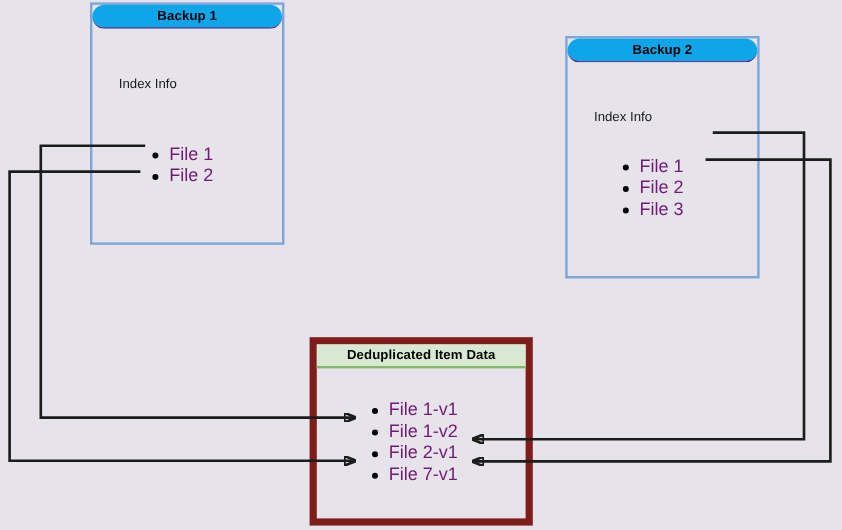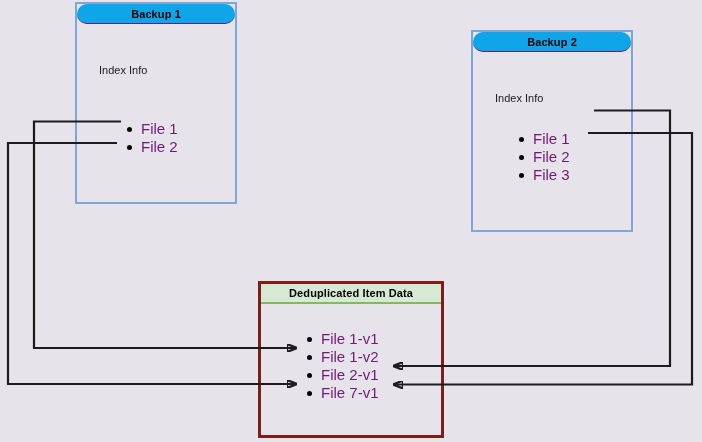--- a/index.html
+++ b/index.html
@@ -22,21 +22,21 @@
   }
   .box {
     position: absolute;
     box-sizing: border-box;
     background: transparent;
   }
   .box-blue {
     border: 2px solid #7ea6d9;
   }
   .box-green {
-    border: 3px solid #7f1d1d;
+    border: 6px solid #7f1d1d;
   }
   .box-title {
     position: absolute;
     left: 0; top: 0;
     right: 0;
     height: 20px;
     box-sizing: border-box;
     display: flex;
     align-items: center;
     justify-content: center;

